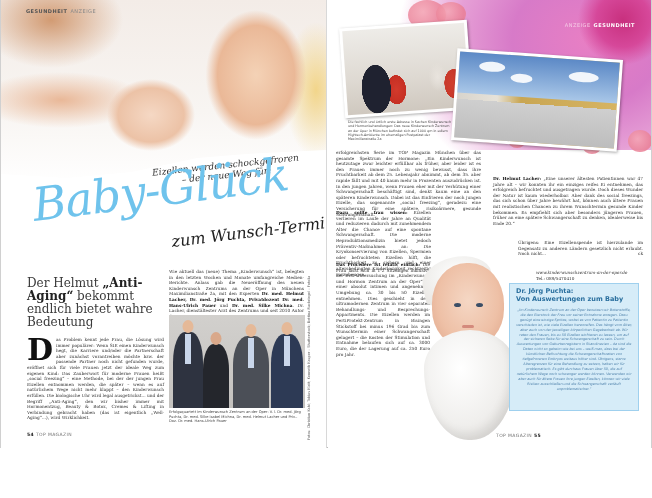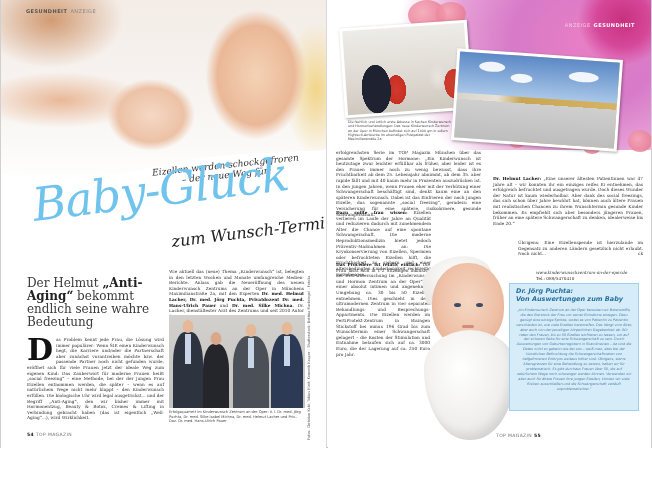--- a/index.html
+++ b/index.html
@@ -111,21 +111,21 @@
   .egg-baby { position: absolute; left: 92px; top: 245px; width: 92px; height: 190px; }
   .egg-shell-bottom { position: absolute; left: 4px; top: 85px; width: 92px; height: 110px; border-radius: 50% 50% 48% 48% / 35% 35% 65% 65%; background: radial-gradient(ellipse at 40% 35%, #ffffff 0%, #f0efed 55%, #d9d6d2 100%); box-shadow: inset -4px -6px 10px rgba(0,0,0,0.08); }
   .egg-shell-top { position: absolute; left: 2px; top: 12px; width: 70px; height: 44px; border-radius: 60% 60% 20% 20%; background: radial-gradient(ellipse at 50% 40%, #ffffff 0%, #e6e4e0 100%); transform: rotate(-12deg); }
   .baby-head { position: absolute; left: 12px; top: 18px; width: 72px; height: 84px; border-radius: 48% 48% 45% 45%; background: radial-gradient(ellipse at 50% 45%, #f5d7c4 0%, #eec0a6 60%, #dda488 100%); }
   .eye { position: absolute; width: 7px; height: 4px; border-radius: 50%; background: #3b4e66; }
   .e1 { left: 22px; top: 40px; }
   .e2 { left: 44px; top: 40px; }
   .mouth { position: absolute; left: 30px; top: 62px; width: 12px; height: 3px; border-radius: 3px; background: #d48a7c; }
 
   .info-box { position: absolute; left: 181px; top: 283px; width: 130px; height: 128px; background: #d6ecf8; border: 1px solid #9fd0ee; padding: 4px 6px; }
-  .info-box h3 { font-family: "DejaVu Sans", sans-serif; font-size: 6.5px; line-height: 7.5px; font-weight: bold; color: #2a6f9e; margin-bottom: 5px; font-style: italic; }
+  .info-box h3 { font-family: "DejaVu Sans", sans-serif; font-size: 6.5px; line-height: 7.5px; font-weight: bold; color: #2a6f9e; margin-bottom: 5px; }
   .info-box .body { font-family: "DejaVu Sans", sans-serif; font-size: 3.4px; line-height: 4.9px; color: #4a7ea8; text-align: center; font-style: italic; }
 
   .below { position: absolute; left: 0; top: 449px; width: 652px; height: 49px; background: #fff; }
 </style>
 </head>
 <body>
 
 <div class="spread">
 
   <div class="page page-left">
@@ -134,21 +134,21 @@
 
     <div class="section-label section-left">
       <span class="strong">GESUNDHEIT</span><span class="muted">ANZEIGE</span>
     </div>
 
     <div class="kicker">Eizellen werden schockgefroren – der neue Weg für:</div>
     <div class="big-title">Baby-Glück</div>
     <div class="sub-title">zum Wunsch-Termin</div>
 
     <div class="deck">
-      <span>Der Helmut </span><b>„Anti-Aging“</b><span> bekommt endlich seine wahre Bedeutung</span>
+      <span>Der Helmut </span><b>„Anti-Aging“</b><span> bekommt endlich bietet wahre Bedeutung</span>
     </div>
 
     <div class="body-col col-l1">
       <span class="dropcap">D</span><span>as Problem kennt jede Frau, die Lösung wird immer populärer: Wenn SIE einen Kinderwunsch hegt, die Karriere und/oder die Partnerschaft aber zunächst vorantreiben möchte bzw. der passende Partner noch nicht gefunden wurde, eröffnet sich für viele Frauen jetzt der ideale Weg zum eigenen Kind: Das Zauberwort für moderne Frauen heißt „social freezing“ – eine Methode, bei der der jungen Frau Eizellen entnommen werden, die später – wenn es auf natürlichem Wege nicht mehr klappt – den Kinderwunsch erfüllen. Die biologische Uhr wird legal ausgetrickst... und der Begriff „Anti-Aging“, den wir bisher immer mit Hormonentzug, Beauty &amp; Botox, Cremes &amp; Lifting in Verbindung gebracht haben (das ist eigentlich „Well-Aging“...), wird Wirklichkeit.</span>
     </div>
 
     <div class="body-col col-l2">
       <span>Wie aktuell das (neue) Thema „Kinderwunsch“ ist, belegten in den letzten Wochen und Monate umfangreiche Medien-Berichte. Anlass gab die Neueröffnung des neuen Kinderwunsch Zentrums an der Oper in Münchens Maximilianstraße 2a, mit den Experten </span><b>Dr. med. Helmut Lacher, Dr. med. Jörg Puchta, Privatdozent Dr. med. Hans-Ulrich Pauer</b><span> und </span><b>Dr. med. Silke Michna</b><span>. Dr. Lacher, dienstältester Arzt des Zentrums und seit 2010 Autor der</span>
     </div>
 

